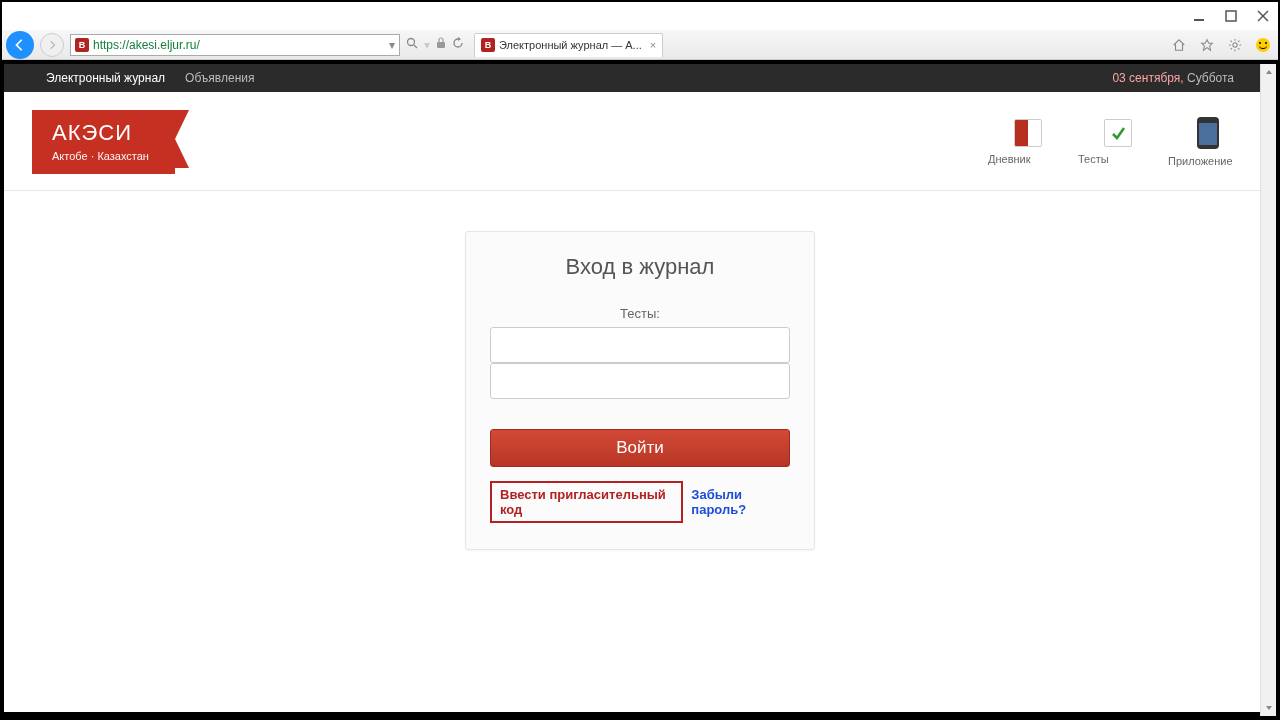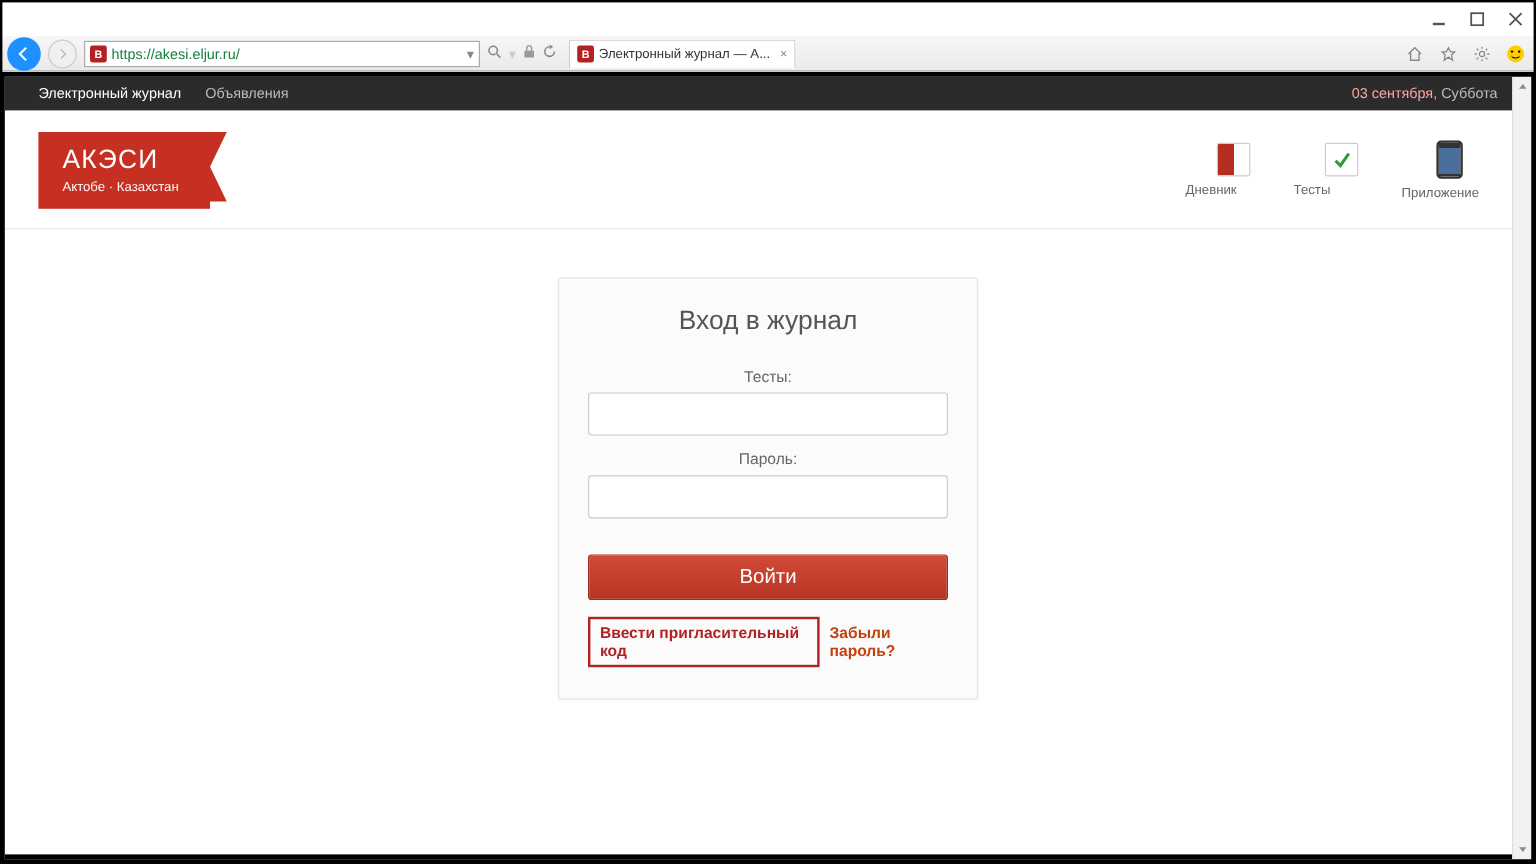--- a/index.html
+++ b/index.html
@@ -29,21 +29,21 @@
   .toolbar-spacer { flex: 1; }
   .tb-icon { width: 16px; height: 16px; margin: 0 3px; cursor: pointer; display:flex; align-items:center; justify-content:center; }
   .smile { width: 14px; height: 14px; border-radius: 50%; background: #ffcc00; position: relative; }
   .smile::before { content:''; position:absolute; top:4px; left:3px; width:2px; height:2px; background:#000; border-radius:50%; box-shadow: 6px 0 0 #000; }
   .smile::after { content:''; position:absolute; bottom:3px; left:3px; width:8px; height:4px; border-bottom:1.5px solid #000; border-radius:0 0 8px 8px; }
 
   
   .page { position: absolute; top: 62px; left: 2px; right: 2px; bottom: 2px; background: #fff; overflow: auto; }
 
   
-  .sitebar { height: 28px; background: #2b2b2b; display: flex; align-items: center; padding: 0 28px; font-size: 12px; color: #fff; }
+  .sitebar { height: 28px; background: #2b2b2b; display: flex; align-items: center; padding: 0 42px; font-size: 12px; color: #fff; }
   .sitebar .nav-link { margin-right: 20px; cursor: pointer; }
   .sitebar .nav-link.muted { color: #bbb; }
   .sitebar .spacer { flex: 1; }
   .sitebar .date { color: #bbb; }
   .sitebar .date-strong { color: #fca5a5; }
 
   
   .header { display: flex; align-items: center; padding: 18px 28px 16px 28px; border-bottom: 1px solid #e8e8e8; }
   .ribbon { position: relative; background: #c63023; color: #fff; padding: 10px 26px 12px 20px; min-width: 140px; }
   .ribbon h1 { font-size: 22px; font-weight: normal; letter-spacing: 1px; }
@@ -58,21 +58,21 @@
 
   
   .login-wrap { display: flex; justify-content: center; padding: 40px 0; }
   .card { width: 350px; background: #fbfbfb; border: 1px solid #e5e5e5; border-radius: 3px; padding: 22px 24px 26px 24px; box-shadow: 0 1px 2px rgba(0,0,0,0.04); }
   .card h2 { font-size: 22px; font-weight: normal; color: #555; text-align: center; margin-bottom: 26px; }
   .field-label { text-align: center; font-size: 13px; color: #666; margin-bottom: 6px; margin-top: 12px; }
   .field-input { width: 100%; height: 36px; border: 1px solid #ccc; border-radius: 3px; padding: 0 8px; font-size: 14px; }
   .btn-login { display: block; width: 100%; height: 38px; margin-top: 30px; background: linear-gradient(#d24a37, #b83524); border: 1px solid #a12d1f; color: #fff; font-size: 17px; border-radius: 3px; cursor: pointer; }
   .links-row { display: flex; align-items: center; margin-top: 14px; gap: 8px; font-size: 13px; font-weight: bold; }
   .invite-link { border: 2px solid #b22222; color: #b22222; padding: 4px 8px; text-decoration: none; cursor: pointer; }
-  .forgot-link { color: #c2410c; cursor: pointer; }
+  .forgot-link { color: #1d4ed8; cursor: pointer; }
 
   
   .scroll-track { position:absolute; right:0; top:0; bottom:0; width:16px; background:#f1f1f1; border-left:1px solid #ddd; }
   .scroll-up, .scroll-down { height:16px; display:flex; align-items:center; justify-content:center; cursor:pointer; }
   .scroll-up svg, .scroll-down svg { width:8px; height:8px; fill:#888; }
   .scroll-down { position:absolute; bottom:0; left:0; right:0; }
 
   
   .bottom-strip { position:absolute; left:0; right:16px; bottom:0; height:4px; background:#000; }
 </style>
@@ -209,21 +209,20 @@
       </div>
     </div>
 
     <div class="login-wrap">
       <div class="card">
         <h2>Вход в журнал</h2>
 
         <div class="field-label">Тесты:</div>
         <input type="text" class="field-input" style="">
 
-        <div class="field-label">Пароль:</div>
         <input type="password" class="field-input" style="">
 
         <button class="btn-login">Войти</button>
 
         <div class="links-row">
           <a class="invite-link">Ввести пригласительный код</a>
           <a class="forgot-link">Забыли пароль?</a>
         </div>
       </div>
     </div>

